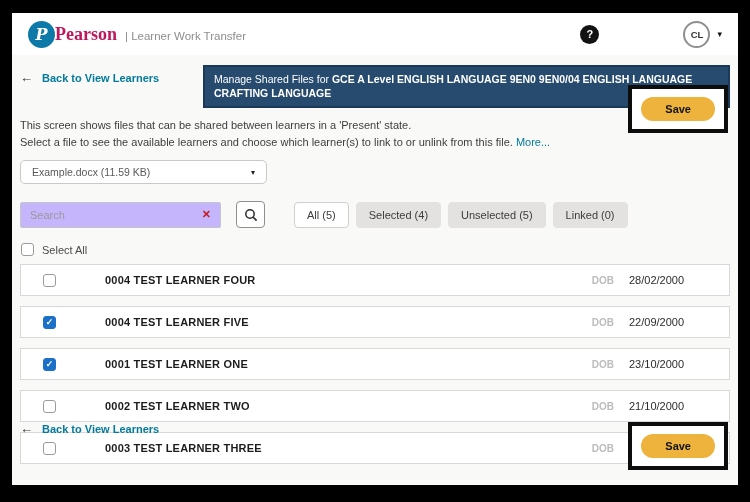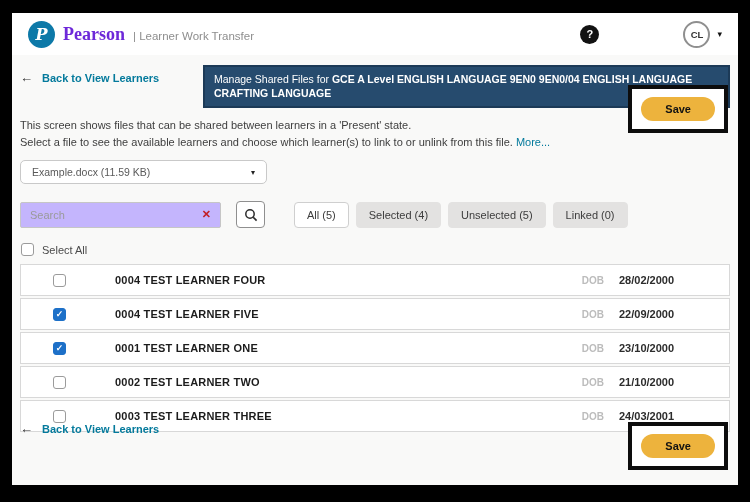--- a/index.html
+++ b/index.html
@@ -4,21 +4,21 @@
 <style>
   * { margin:0; padding:0; box-sizing:border-box; }
   html,body { width:750px; height:502px; }
   body { background:#000; position:relative; font-family:"Liberation Sans", sans-serif; overflow:hidden; }
 
   .frame { position:absolute; left:12px; top:13px; width:726px; height:472px; background:#f9f9f8; display:flex; flex-direction:column; }
 
   
   .header { height:42px; background:#fff; display:flex; align-items:center; padding:0 16px; flex:none; }
   .logo-circle { width:27px; height:27px; border-radius:50%; background:var(--logo-blue,#0d79a8); color:#fff; display:flex; align-items:center; justify-content:center; font-family:"DejaVu Serif", serif; font-style:italic; font-weight:bold; font-size:16px; flex:none; }
-  .brand-name { font-family:"Liberation Serif", serif; font-weight:700; font-size:18px; color:#6d28d9; margin-left:8px; }
+  .brand-name { font-family:"Liberation Serif", serif; font-weight:700; font-size:18px; color:#be185d; }
   .app-title { color:#8e8e8e; font-size:11.5px; margin-left:8px; margin-top:3px; }
   .header-right { margin-left:auto; display:flex; align-items:center; }
   .help { width:19px; height:19px; border-radius:50%; background:#121212; color:#fff; font-size:11px; font-weight:bold; display:flex; align-items:center; justify-content:center; cursor:pointer; }
   .avatar { width:27px; height:27px; border-radius:50%; border:2px solid #8f8f8f; color:#333; font-size:9.5px; font-weight:bold; display:flex; align-items:center; justify-content:center; background:#fff; margin-left:84px; }
   .hdr-caret { font-size:9px; color:#111; margin-left:7px; cursor:pointer; }
 
   
   .content { flex:1; padding:0 8px; position:relative; }
 
   .top-row { display:flex; align-items:flex-start; margin-top:10px; }
@@ -48,25 +48,25 @@
   .chip { height:26px; padding:0 12px; border-radius:4px; background:#e3e2e1; border:1px solid #e3e2e1; font-size:11px; color:#3c3c3c; cursor:pointer; font-family:inherit; }
   .chip.active { background:#fff; border-color:#cfcfcf; }
 
   .select-all { margin-top:15px; display:flex; align-items:center; gap:8px; font-size:11px; color:#4a4a4a; padding-left:1px; }
 
   .checkbox { width:13px; height:13px; border:1px solid #9b9b9b; border-radius:3px; background:#fff; cursor:pointer; display:inline-flex; align-items:center; justify-content:center; flex:none; }
   .checkbox.checked { background:var(--check-blue,#1d70c8); border-color:var(--check-blue,#1d70c8); }
   .checkbox.checked::after { content:"✓"; color:#fff; font-size:9px; font-weight:bold; line-height:1; }
 
   .learner-list { margin-top:8px; }
-  .row { display:flex; align-items:center; height:32px; background:#fff; border:1px solid #d8d8d8; margin-bottom:2px; padding:0 32px; }
+  .row { display:flex; align-items:center; height:32px; background:#fff; border:1px solid #d8d8d8; margin-bottom:10px; padding:0 22px; }
   .row .checkbox { margin-right:49px; }
   .name { font-size:11px; font-weight:bold; color:#1c1c1c; letter-spacing:.2px; }
   .dob-label { margin-left:auto; color:#bcbcbc; font-size:10px; font-weight:bold; margin-right:15px; }
-  .dob { font-size:11px; font-weight:bold; color:#2c2c2c; width:78px; }
+  .dob { font-size:11px; font-weight:normal; color:#2c2c2c; width:78px; }
 
   .bottom-back { position:absolute; left:8px; bottom:49px; }
 </style>
 </head>
 <body>
 
 <div class="frame">
 
   <div class="header">
     <span class="logo-circle">P</span>

